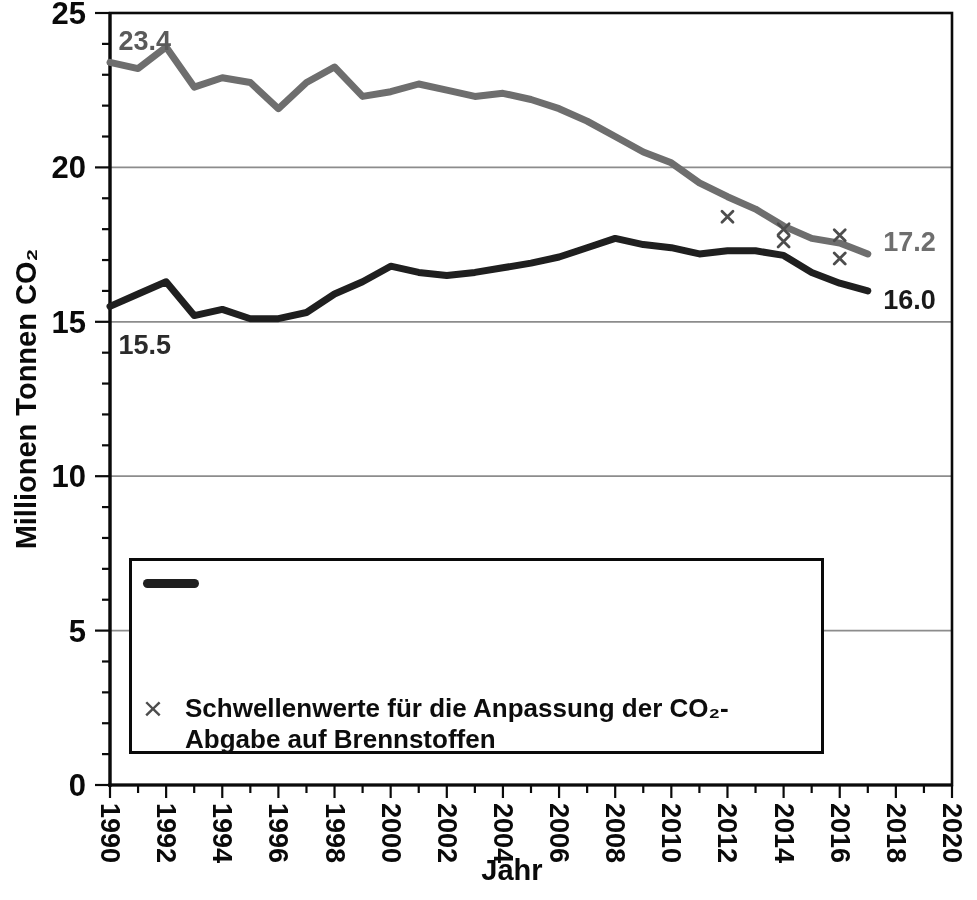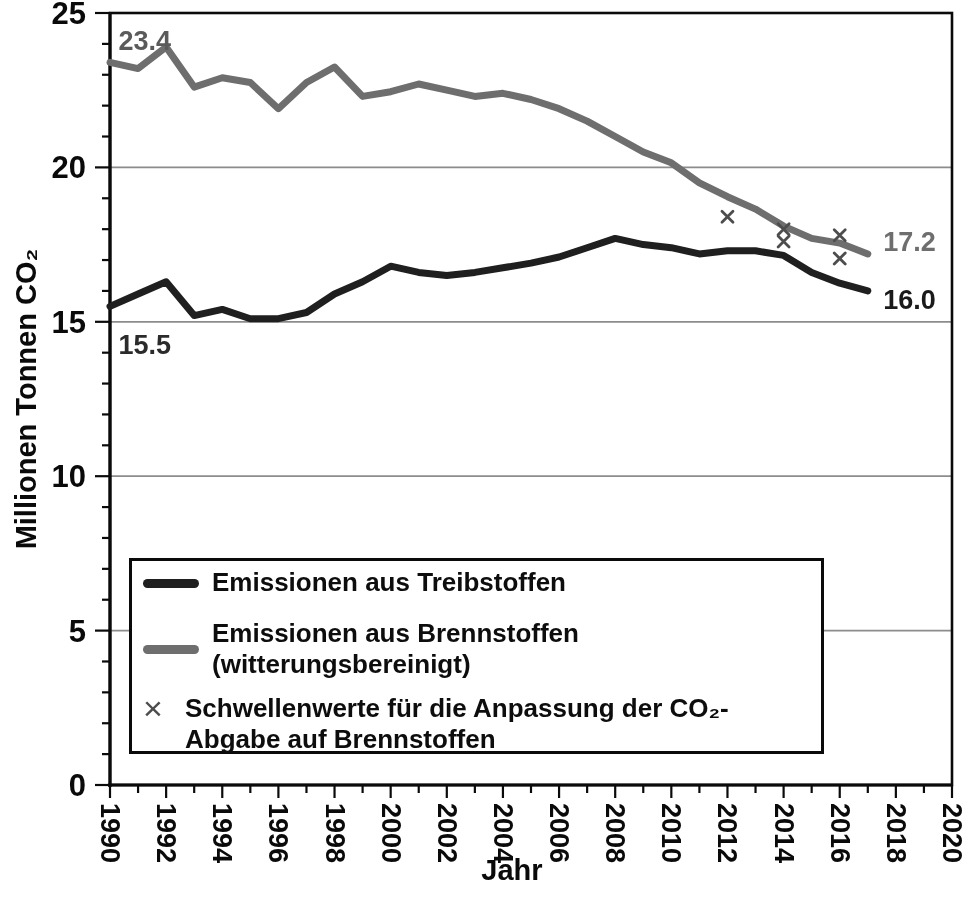--- a/index.html
+++ b/index.html
@@ -133,24 +133,19 @@
           <text x="118.41999999999872" y="49.791999999999916" text-anchor="start" font-size="27" font-weight="bold" fill="#5a5a5a">23.4</text>
           <text x="118.41999999999872" y="353.96000000000004" text-anchor="start" font-size="27" font-weight="bold" fill="#2b2b2b">15.5</text>
           <text x="883.2366666666653" y="250.51199999999994" text-anchor="start" font-size="27" font-weight="bold" fill="#6e6e6e">17.2</text>
           <text x="883.2366666666653" y="308.5664" text-anchor="start" font-size="27" font-weight="bold" fill="#1a1a1a">16.0</text>
         </g>
       </svg></div>
 
   <div class="legend">
     <div class="lrow r1">
       <span class="swatch" style="background: rgb(31, 31, 31);"></span>
-      <span class="llabel">Emissionen aus Treibstoffen</span>
-    </div>
-    <div class="lrow r2">
-      <span class="swatch" style="background: rgb(110, 110, 110);"></span>
-      <span class="llabel">Emissionen aus Brennstoffen (witterungsbereinigt)</span>
     </div>
     <div class="lrow r3">
       <span class="xmark" style="color: rgb(77, 77, 77);">×</span>
       <span class="llabel wrap">Schwellenwerte für die Anpassung  der CO₂-Abgabe auf Brennstoffen</span>
     </div>
   </div>
 </div>
 
 </body></html>

